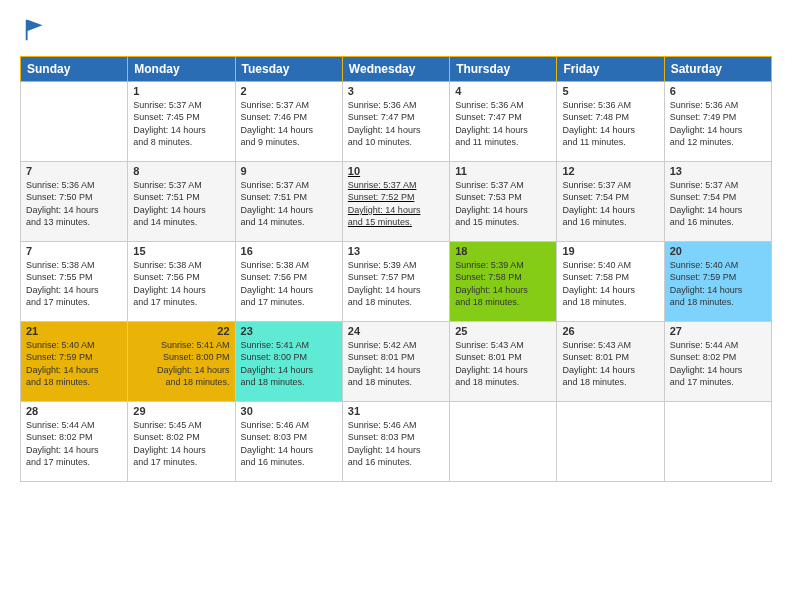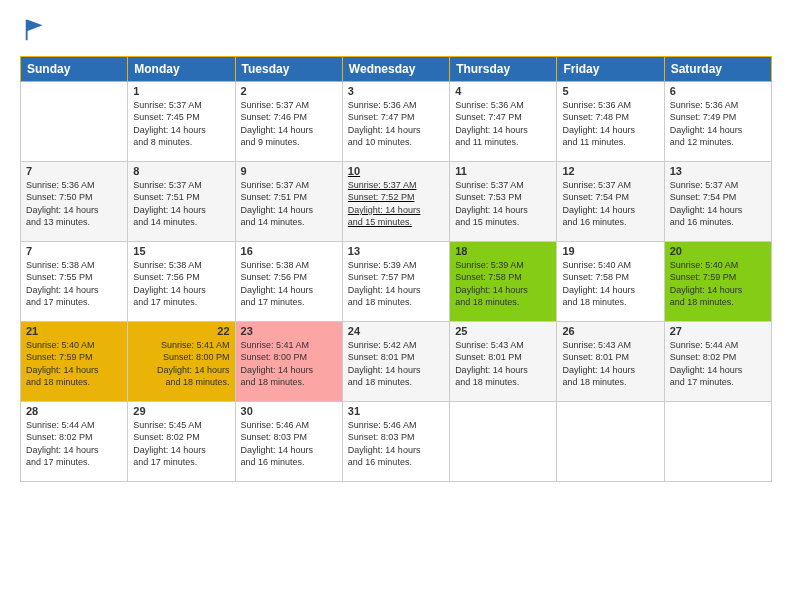--- a/index.html
+++ b/index.html
@@ -204,35 +204,35 @@
             <div class="day-info">Sunrise: 5:39 AM<br>Sunset: 7:57 PM<br>Daylight: 14 hours<br>and 18 minutes.</div>
           </td>
           <td style="background: #84cc16;">
             <span class="day-num">18</span>
             <div class="day-info">Sunrise: 5:39 AM<br>Sunset: 7:58 PM<br>Daylight: 14 hours<br>and 18 minutes.</div>
           </td>
           <td style="background: rgb(255, 255, 255);">
             <span class="day-num">19</span>
             <div class="day-info">Sunrise: 5:40 AM<br>Sunset: 7:58 PM<br>Daylight: 14 hours<br>and 18 minutes.</div>
           </td>
-          <td style="background: #84cc16; margin-top: 36px;">
+          <td style="background: #7dd3fc; margin-top: 36px;">
             <span class="day-num">20</span>
             <div class="day-info">Sunrise: 5:40 AM<br>Sunset: 7:59 PM<br>Daylight: 14 hours<br>and 18 minutes.</div>
           </td>
         </tr>
         <tr>
           <td style="background: #eab308;">
             <span class="day-num">21</span>
             <div class="day-info">Sunrise: 5:40 AM<br>Sunset: 7:59 PM<br>Daylight: 14 hours<br>and 18 minutes.</div>
           </td>
           <td style="background: #eab308; text-align: right;">
             <span class="day-num">22</span>
             <div class="day-info">Sunrise: 5:41 AM<br>Sunset: 8:00 PM<br>Daylight: 14 hours<br>and 18 minutes.</div>
           </td>
-          <td style="background: #fca5a5; margin-left: 16px;">
+          <td style="background: #5eead4; margin-left: 16px;">
             <span class="day-num">23</span>
             <div class="day-info">Sunrise: 5:41 AM<br>Sunset: 8:00 PM<br>Daylight: 14 hours<br>and 18 minutes.</div>
           </td>
           <td style="background: rgb(245, 245, 245);">
             <span class="day-num">24</span>
             <div class="day-info">Sunrise: 5:42 AM<br>Sunset: 8:01 PM<br>Daylight: 14 hours<br>and 18 minutes.</div>
           </td>
           <td style="background: rgb(245, 245, 245);">
             <span class="day-num">25</span>
             <div class="day-info">Sunrise: 5:43 AM<br>Sunset: 8:01 PM<br>Daylight: 14 hours<br>and 18 minutes.</div>

